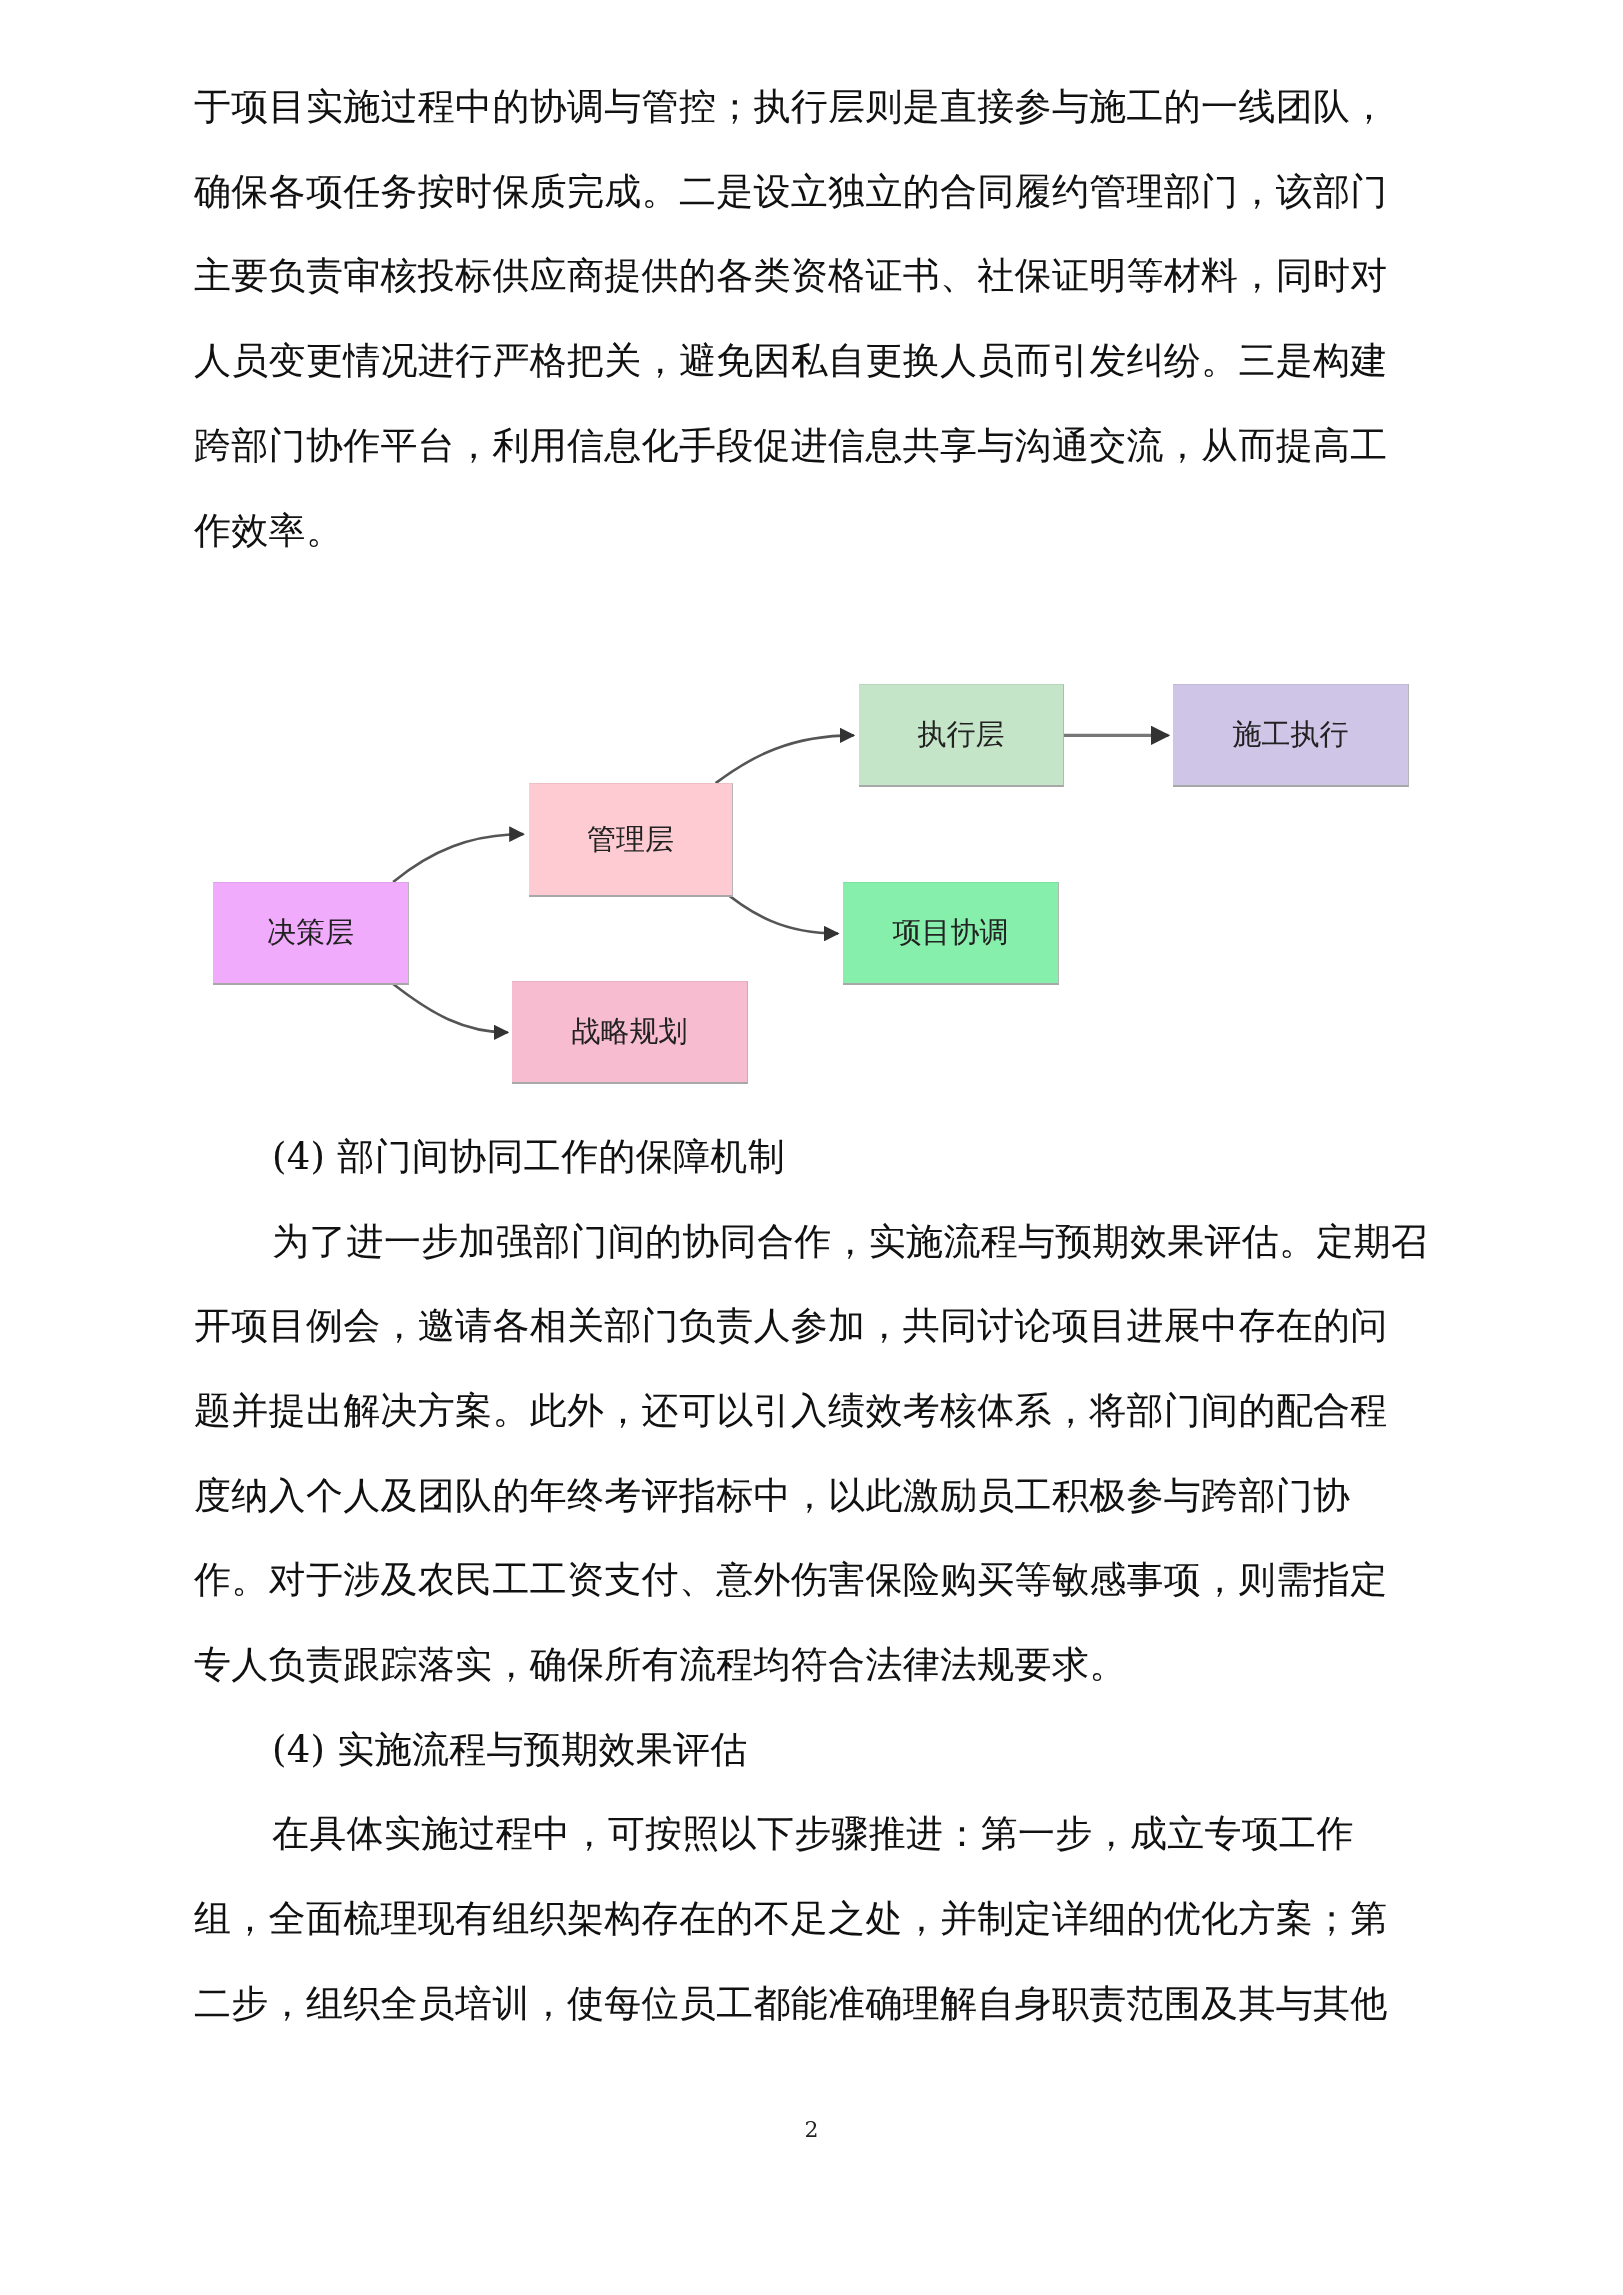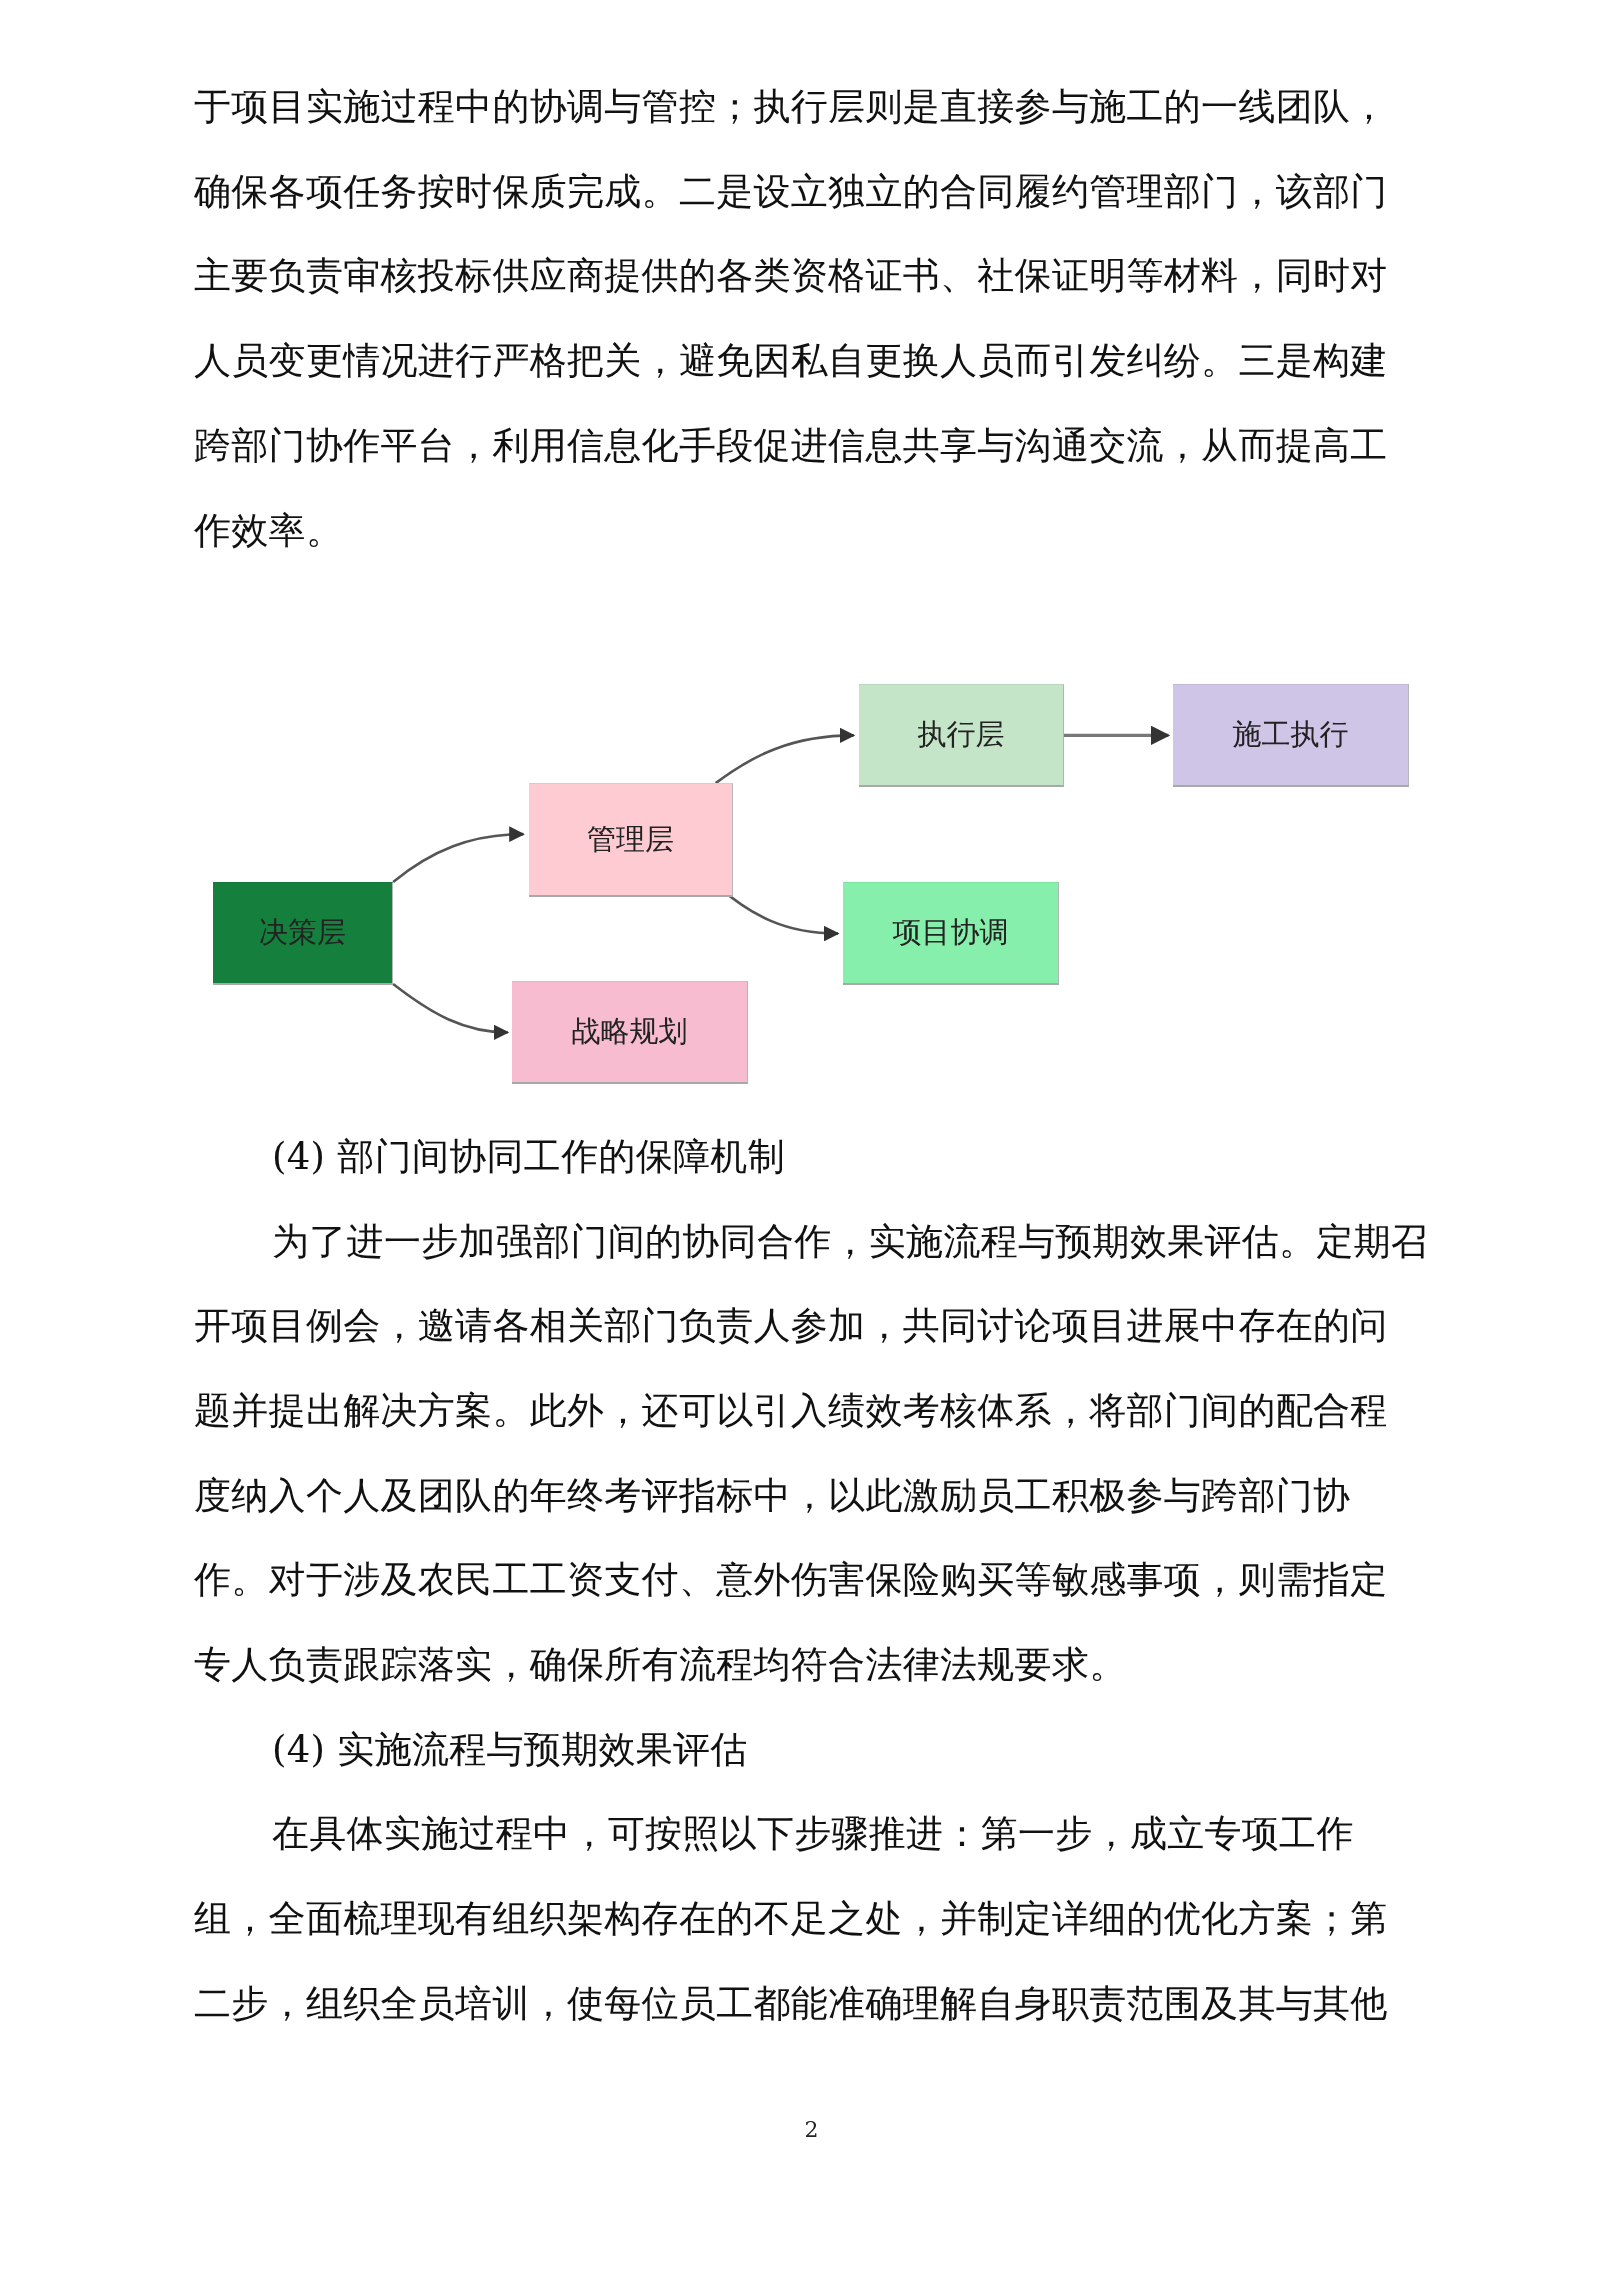--- a/index.html
+++ b/index.html
@@ -84,21 +84,21 @@
 
     <path d="M601,1504 C660,1550 710,1578 776,1578" fill="none" stroke="#555555" stroke-width="4" marker-end="url(#arrow)"></path>
 
     <path d="M1094,1197 C1150,1155 1210,1124 1305,1124" fill="none" stroke="#555555" stroke-width="4" marker-end="url(#arrow)"></path>
 
     <path d="M1095,1353 C1150,1400 1200,1427 1281,1427" fill="none" stroke="#555555" stroke-width="4" marker-end="url(#arrow)"></path>
 
     <path d="M1625,1124 L1786,1124" fill="none" stroke="#777777" stroke-width="5" marker-end="url(#arrow)"></path>
   </svg>
 
-  <div class="node" style="left:213px; top:882px; width:180px; height:103px; background:#15803d;">
+  <div class="node" style="left:213px; top:882px; width:196px; height:103px; background:#f0abfc;">
     <span>决策层</span>
   </div>
   <div class="node" style="left:529px; top:783px; width:204px; height:114px; background:#fdcbd1;">
     <span>管理层</span>
   </div>
   <div class="node" style="left:859px; top:684px; width:205px; height:103px; background:#c5e5c9;">
     <span>执行层</span>
   </div>
   <div class="node" style="left:1173px; top:684px; width:236px; height:103px; background:#cfc5e7;">
     <span>施工执行</span>

